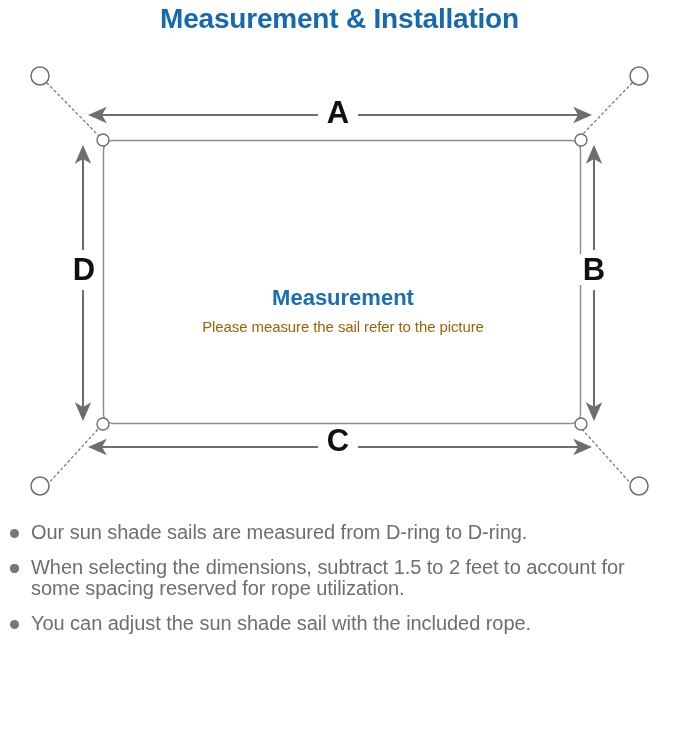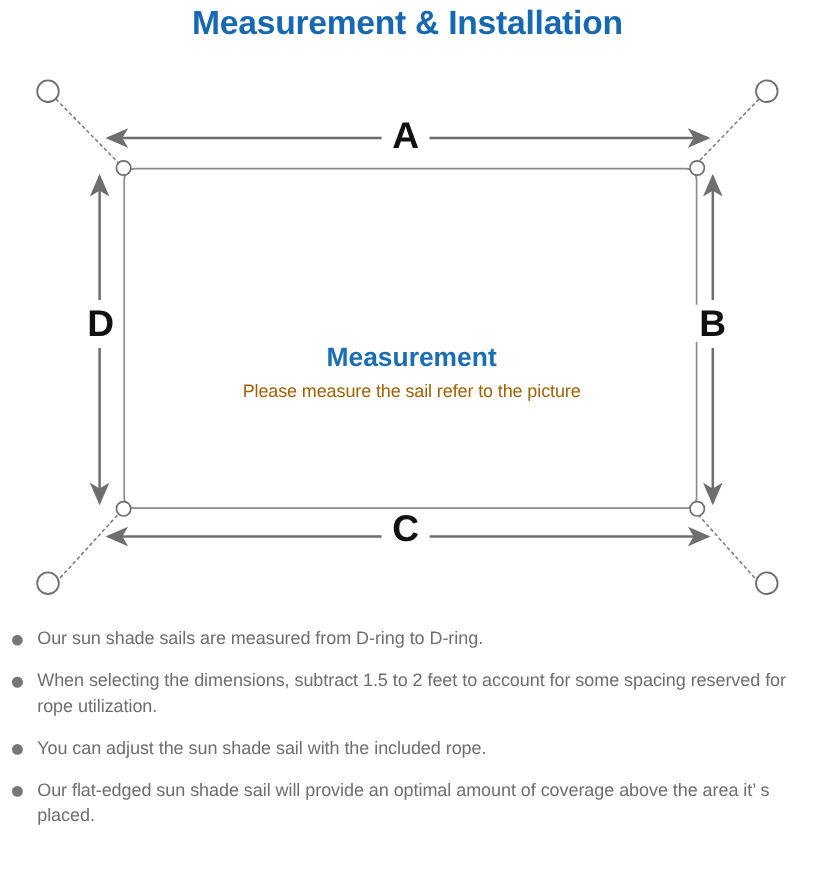--- a/index.html
+++ b/index.html
@@ -85,21 +85,21 @@
     left: 0px;
     top: 522px;
     width: 679px;
   }
   .note-row {
     position: relative;
     padding-left: 31px;
     padding-right: 6px;
     margin-bottom: 14px;
     color: #6e6e6e;
-    font-size: 15px;
+    font-size: 20px;
     line-height: 21px;
     letter-spacing: -0.05px;
   }
   .note-row:last-child { margin-bottom: 0; }
   .note-bullet {
     position: absolute;
     left: 10px;
     top: 7px;
     width: 9px;
     height: 9px;
@@ -186,17 +186,13 @@
   <div class="note-row">
     <span class="note-bullet"></span>
     <span>When selecting the dimensions, subtract 1.5 to 2 feet to account for some spacing reserved for rope utilization.</span>
   </div>
 
   <div class="note-row">
     <span class="note-bullet"></span>
     <span>You can adjust the sun shade sail with the included rope.</span>
   </div>
 
-  <div class="note-row">
-    <span class="note-bullet"></span>
-    <span>Our flat-edged sun shade sail will provide an optimal amount of coverage above the area it’ s placed.</span>
-  </div>
 </div>
 
 </body></html>

